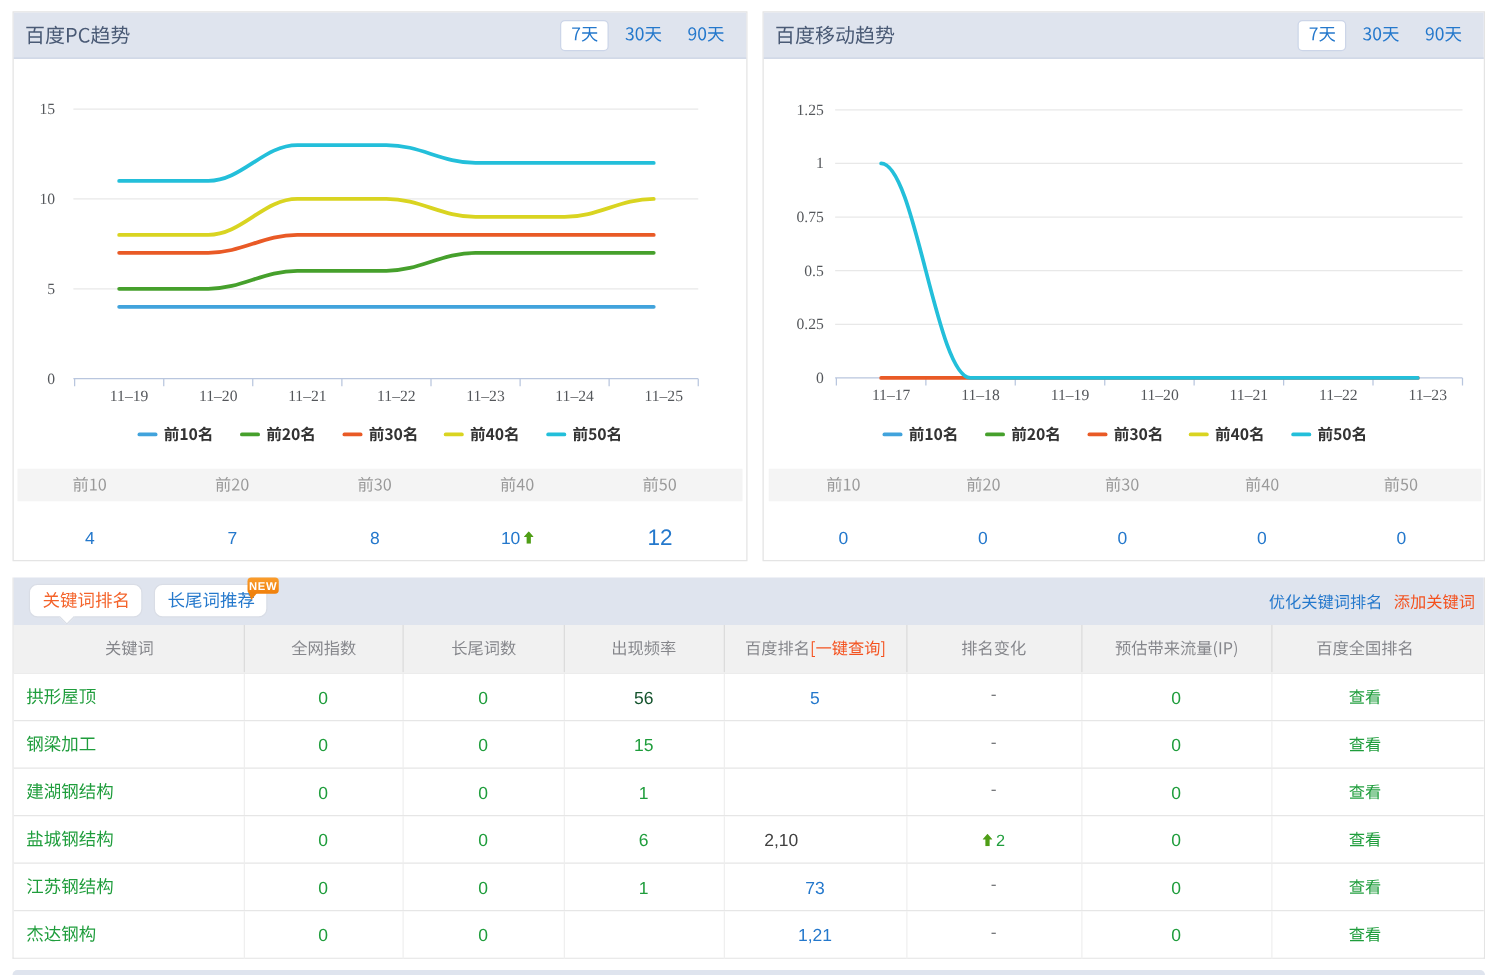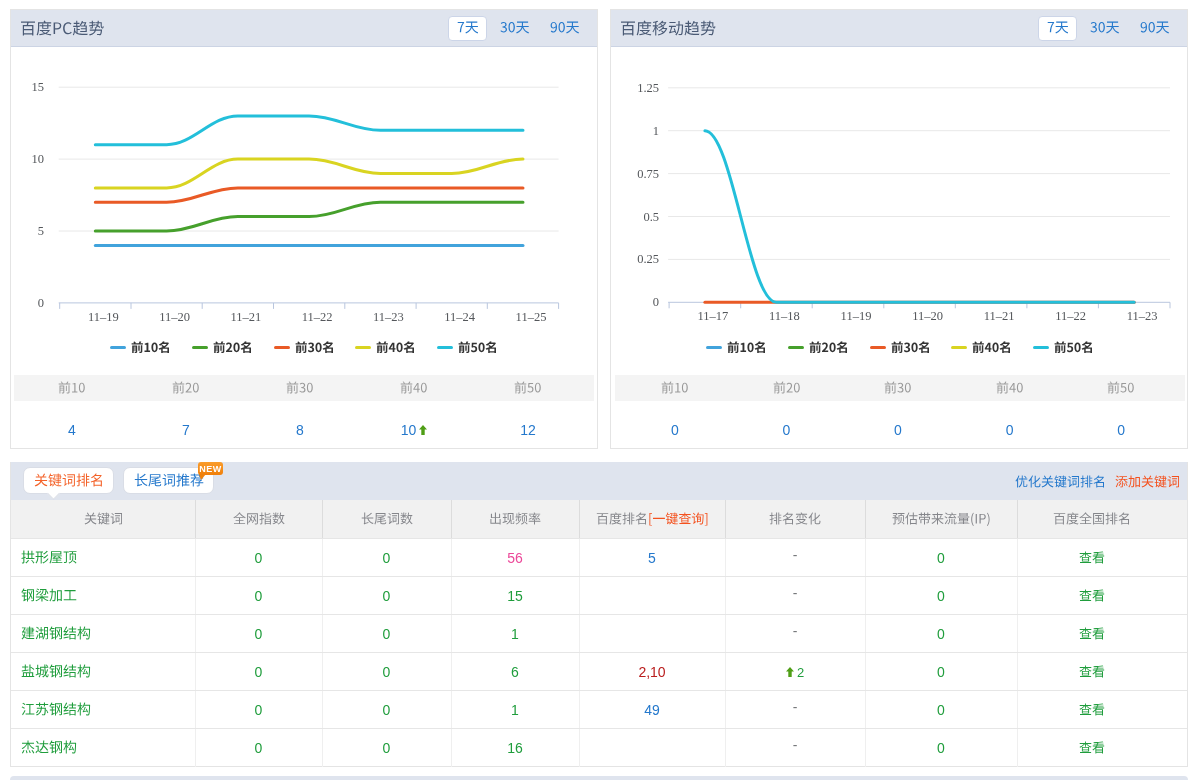--- a/index.html
+++ b/index.html
@@ -134,21 +134,21 @@
       <div class="flexc" style="flex:1">
         <span style="font-size:14px;color:#2478cc">8</span>
       </div>
       <div class="flexc" style="flex:1">
         <span style="font-size:14px;color:#2478cc">10</span>
         <svg width="8" height="10" viewBox="0 0 8 10" style="margin-left:3px">
           <path d="M4 0L8 4.6H5.7V10H2.3V4.6H0Z" fill="#4f9e16"></path>
         </svg>
       </div>
       <div class="flexc" style="flex:1">
-        <span style="font-size:14px;color:#2478cc">12</span>
+        <span style="font-size:18px;color:#2478cc">12</span>
       </div>
     </div>
   </div>
 <div class="panel" style="left:610px;top:9px;width:578px;height:440px">
     <div class="phead"></div>
     <div class="abs" style="left:9px;top:10px">
       <svg class="t" width="96" height="16.3" viewBox="0 0 96 16.3">
         <path fill="#4a5a75" d="M2.8 5.1V15.4H4V14.4H12.1V15.4H13.4V5.1H8C8.2 4.4 8.4 3.5 8.6 2.7H15V1.5H1V2.7H7.2C7.1 3.5 6.9 4.4 6.7 5.1ZM4 10.2H12.1V13.2H4ZM4 9.1V6.2H12.1V9.1Z M22.2 3.8V5.2H19.6V6.2H22.2V8.8H28.4V6.2H31V5.2H28.4V3.8H27.2V5.2H23.3V3.8ZM27.2 6.2V7.9H23.3V6.2ZM28.1 10.9C27.4 11.7 26.4 12.3 25.3 12.9C24.1 12.3 23.2 11.7 22.5 10.9ZM19.8 9.9V10.9H21.9L21.4 11.1C22 12 22.9 12.7 24 13.3C22.4 13.8 20.8 14.1 19.1 14.3C19.2 14.5 19.5 15 19.6 15.3C21.6 15.1 23.5 14.7 25.2 14C26.8 14.7 28.7 15.1 30.7 15.4C30.8 15.1 31.1 14.6 31.4 14.3C29.6 14.2 28 13.9 26.6 13.4C28 12.6 29.1 11.6 29.9 10.2L29.1 9.8L28.9 9.9ZM23.6 0.9C23.8 1.3 24 1.8 24.2 2.2H18V6.6C18 9 17.9 12.4 16.6 14.8C16.9 14.9 17.4 15.2 17.7 15.4C19 12.9 19.2 9.2 19.2 6.6V3.4H31.2V2.2H25.6C25.4 1.7 25.1 1.1 24.8 0.6Z M37.4 0.8C36.4 1.3 34.5 1.8 32.9 2.1C33.1 2.3 33.2 2.7 33.3 3C33.9 2.9 34.5 2.8 35.2 2.6V5.3H32.8V6.4H34.9C34.4 8.2 33.4 10.3 32.5 11.4C32.7 11.7 33 12.2 33.1 12.5C33.9 11.5 34.6 9.9 35.2 8.3V15.4H36.3V8C36.8 8.7 37.3 9.7 37.6 10.1L38.3 9.2C38 8.8 36.7 7.2 36.3 6.7V6.4H38.3V5.3H36.3V2.4C37 2.2 37.6 2 38.2 1.8ZM40.2 4.7C40.7 5 41.3 5.4 41.7 5.8C40.6 6.5 39.4 6.9 38.1 7.2C38.3 7.4 38.6 7.8 38.8 8.1C42 7.3 45.1 5.6 46.4 2.5L45.7 2.1L45.5 2.2H42.4C42.8 1.8 43.2 1.3 43.4 0.9L42.2 0.7C41.5 1.8 40.1 3.2 38.1 4.2C38.3 4.3 38.7 4.7 38.9 5C39.9 4.5 40.7 3.9 41.4 3.2H44.8C44.3 4 43.5 4.7 42.7 5.3C42.2 4.9 41.6 4.4 41.1 4.1ZM40.9 11C41.6 11.4 42.3 12 42.8 12.5C41.3 13.4 39.6 14.1 37.8 14.5C38 14.7 38.3 15.1 38.4 15.4C42.4 14.5 45.9 12.5 47.3 8.2L46.5 7.9L46.3 7.9H43.6C43.9 7.5 44.2 7.1 44.4 6.7L43.2 6.5C42.4 7.9 40.7 9.5 38.3 10.7C38.6 10.8 38.9 11.2 39.1 11.5C40.5 10.8 41.7 9.9 42.6 9H45.8C45.3 10.1 44.5 11 43.7 11.8C43.2 11.3 42.5 10.8 41.8 10.4Z M49.4 2V3H55.6V2ZM58.4 0.9C58.4 2.1 58.4 3.2 58.4 4.4H56.1V5.5H58.4C58.2 9.2 57.5 12.5 55.3 14.5C55.6 14.7 56.1 15.1 56.3 15.4C58.6 13.1 59.3 9.5 59.5 5.5H61.9C61.7 11.2 61.5 13.3 61.1 13.8C60.9 14 60.8 14 60.5 14C60.1 14 59.3 14 58.4 13.9C58.6 14.3 58.7 14.8 58.8 15.1C59.6 15.2 60.5 15.2 61 15.1C61.5 15.1 61.8 14.9 62.1 14.5C62.7 13.8 62.9 11.6 63.1 5C63.1 4.8 63.1 4.4 63.1 4.4H59.6C59.6 3.2 59.6 2.1 59.6 0.9ZM49.4 13.4 49.4 13.4V13.4C49.8 13.2 50.4 13 54.8 12L55.1 13.1L56.2 12.7C55.9 11.6 55.2 9.7 54.6 8.3L53.6 8.5C53.9 9.3 54.2 10.2 54.5 11L50.7 11.8C51.3 10.4 51.9 8.6 52.3 6.9H55.9V5.8H48.9V6.9H51.1C50.7 8.8 50 10.6 49.8 11.2C49.5 11.8 49.3 12.2 49 12.3C49.2 12.6 49.4 13.2 49.4 13.4Z M73.8 3.2H76.5C76.2 3.9 75.8 4.7 75.4 5.5H72.4C72.9 4.7 73.4 4 73.8 3.2ZM72.4 8.2V9.3H77.2V11H71.9V12.1H78.4V5.5H76.6C77.1 4.5 77.6 3.3 78 2.4L77.3 2.1L77.1 2.2H74.3C74.4 1.8 74.6 1.4 74.7 1.1L73.5 0.9C73.1 2.2 72.3 3.9 71.1 5.2C71.3 5.4 71.7 5.7 71.9 5.9L72.2 5.6V6.5H77.2V8.2ZM65.7 8C65.7 10.8 65.5 13.2 64.5 14.7C64.8 14.8 65.2 15.2 65.4 15.4C66 14.5 66.3 13.3 66.5 12C67.9 14.4 70.2 14.9 73.6 14.9H79C79.1 14.5 79.3 14 79.5 13.7C78.6 13.7 74.4 13.7 73.6 13.7C71.9 13.7 70.4 13.6 69.3 13.1V10.1H71.4V9H69.3V6.9H71.5V5.7H69V3.9H71.1V2.8H69V0.7H67.8V2.8H65.4V3.9H67.8V5.7H64.8V6.9H68.1V12.4C67.6 11.9 67.1 11.2 66.7 10.3C66.8 9.6 66.8 8.8 66.8 8.1Z M83.4 0.7V2.2H81V3.3H83.4V4.9L80.8 5.3L81 6.4L83.4 6V7.4C83.4 7.6 83.4 7.6 83.2 7.6C83 7.6 82.3 7.6 81.5 7.6C81.7 7.9 81.8 8.3 81.9 8.6C82.9 8.6 83.6 8.6 84 8.4C84.4 8.3 84.5 8 84.5 7.4V5.8L86.7 5.4L86.7 4.3L84.5 4.7V3.3H86.6V2.2H84.5V0.7ZM86.8 8.5C86.8 8.9 86.7 9.3 86.6 9.6H81.5V10.7H86.3C85.6 12.4 84.1 13.7 80.7 14.4C80.9 14.6 81.2 15.1 81.3 15.4C85.2 14.5 86.8 12.9 87.6 10.7H92.5C92.3 12.8 92 13.7 91.7 14C91.5 14.1 91.3 14.1 91 14.1C90.6 14.1 89.5 14.1 88.5 14.1C88.7 14.3 88.9 14.8 88.9 15.1C89.9 15.2 90.9 15.2 91.4 15.2C92 15.2 92.3 15.1 92.7 14.7C93.2 14.3 93.5 13 93.8 10.1C93.8 10 93.8 9.6 93.8 9.6H87.9C87.9 9.3 88 8.9 88 8.5H87.2C88.2 8 88.9 7.3 89.4 6.5C90.2 7 90.8 7.5 91.3 7.9L91.9 6.9C91.4 6.5 90.7 6 89.9 5.5C90.1 4.8 90.2 4.1 90.3 3.3H92.3C92.3 6.5 92.4 8.5 94 8.5C94.9 8.5 95.3 8.1 95.4 6.5C95.1 6.4 94.7 6.2 94.5 6C94.4 7.1 94.3 7.4 94.1 7.4C93.4 7.5 93.3 5.7 93.4 2.2H90.4L90.5 0.7H89.4L89.3 2.2H87V3.3H89.2C89.1 3.8 89 4.4 88.9 4.9L87.5 4L86.9 4.9C87.4 5.1 87.9 5.5 88.5 5.8C88 6.7 87.4 7.3 86.3 7.7C86.5 7.9 86.8 8.2 86.9 8.5Z"></path>
       </svg>
     </div>
@@ -370,21 +370,21 @@
       <div class="abs" style="left:714px;top:0;width:1px;height:38px;background:#efefef"></div>
       <div class="abs" style="left:854px;top:0;width:1px;height:38px;background:#efefef"></div>
       <div class="abs" style="left:1006px;top:0;width:1px;height:38px;background:#efefef"></div>
       <div class="abs" style="left:10px;top:11px">
         <svg class="t" width="56" height="14.3" viewBox="0 0 56 14.3">
           <path fill="#1f9d3c" d="M7 9.9C6.4 11 5.4 12 4.3 12.7C4.6 12.9 5 13.2 5.2 13.4C6.2 12.7 7.3 11.4 8 10.2ZM10.1 10.3C11 11.3 12 12.6 12.5 13.4L13.4 12.8C12.9 12 11.9 10.8 11 9.9ZM2.3 0.6V3.4H0.6V4.3H2.3V7.4L0.4 8L0.7 9L2.3 8.5V12.1C2.3 12.4 2.3 12.4 2.1 12.4C1.9 12.4 1.4 12.4 0.8 12.4C0.9 12.7 1.1 13.1 1.1 13.4C2 13.4 2.5 13.4 2.9 13.2C3.2 13 3.4 12.7 3.4 12.1V8.1L4.9 7.6L4.7 6.7L3.4 7.1V4.3H4.9V3.4H3.4V0.6ZM10.4 0.7V3.5H7.9V0.7H6.8V3.5H5.3V4.5H6.8V8H4.9V9H13.4V8H11.4V4.5H13.2V3.5H11.4V0.7ZM7.9 4.5H10.4V8H7.9Z M25.8 0.8C25 1.9 23.4 3.1 22 3.8C22.3 4 22.6 4.3 22.8 4.5C24.2 3.7 25.8 2.5 26.8 1.2ZM26.2 4.6C25.3 5.8 23.6 7.1 22.2 7.8C22.4 8 22.8 8.4 22.9 8.6C24.4 7.8 26.1 6.4 27.2 5ZM26.6 8.4C25.5 10.2 23.5 11.7 21.4 12.6C21.7 12.8 22 13.2 22.2 13.4C24.4 12.4 26.4 10.7 27.6 8.8ZM19.7 2.4V6H17.4V2.4ZM14.6 6V7H16.4C16.3 9.1 16 11.1 14.5 12.8C14.8 12.9 15.1 13.3 15.3 13.5C17 11.7 17.3 9.3 17.4 7H19.7V13.4H20.7V7H22.2V6H20.7V2.4H22V1.4H14.8V2.4H16.4V6Z M31 2.1H39.3V3.5H31ZM30 1.3V5.2C30 7.4 29.8 10.6 28.5 12.9C28.7 13 29.2 13.2 29.4 13.4C30.8 11.1 31 7.6 31 5.2V4.4H40.4V1.3ZM32 8.9C32.3 8.8 32.7 8.7 35.4 8.5V9.8H31.8V10.6H35.4V12.2H30.7V13H41.3V12.2H36.4V10.6H40.2V9.8H36.4V8.5L39 8.3C39.4 8.6 39.7 9 39.9 9.2L40.7 8.7C40.1 8 38.9 7 37.9 6.3H40.8V5.4H31.1V6.3H33.8C33.2 6.9 32.6 7.3 32.4 7.5C32.1 7.7 31.9 7.9 31.6 7.9C31.8 8.2 31.9 8.7 32 8.9ZM37.1 6.7C37.4 7 37.8 7.2 38.1 7.5L33.4 7.8C34 7.3 34.6 6.8 35.1 6.3H37.8Z M51.3 5.4V8.2C51.3 9.6 51 11.5 47.6 12.6C47.8 12.8 48.1 13.2 48.2 13.4C51.7 12.1 52.3 9.9 52.3 8.2V5.4ZM51.9 11C52.9 11.8 54.2 12.8 54.8 13.4L55.5 12.7C54.9 12 53.6 11 52.6 10.4ZM48.7 3.5V10.1H49.7V4.5H53.9V10.1H54.9V3.5H51.7L52.2 2.1H55.5V1.2H48.1V2.1H51.1C51 2.6 50.8 3.1 50.7 3.5ZM42.6 1.5V2.5H44.9V11.6C44.9 11.8 44.8 11.9 44.6 11.9C44.4 11.9 43.6 11.9 42.8 11.9C42.9 12.2 43.1 12.6 43.1 12.9C44.3 12.9 45 12.9 45.4 12.7C45.8 12.5 45.9 12.2 45.9 11.6V2.5H47.8V1.5Z"></path>
         </svg>
       </div>
       <div class="abs flexc" style="left:184px;top:0;width:127px;height:38px;font-size:14px;color:#1f9d3c">0</div>
       <div class="abs flexc" style="left:311px;top:0;width:129px;height:38px;font-size:14px;color:#1f9d3c">0</div>
-      <div class="abs flexc" style="left:440px;top:0;width:128px;height:38px;font-size:14px;color:#ec4899">56</div>
+      <div class="abs flexc" style="left:440px;top:0;width:128px;height:38px;font-size:14px;color:#14532d">56</div>
       <div class="abs flexc" style="left:568px;top:0;width:146px;height:38px;font-size:14px;color:#2478cc">5</div>
       <div class="abs flexc" style="left:714px;top:-3px;width:140px;height:38px;font-size:14px;color:#77797c">-</div>
       <div class="abs flexc" style="left:854px;top:0;width:152px;height:38px;font-size:14px;color:#1f9d3c">0</div>
       <div class="abs flexc" style="left:1006px;top:0;width:149px;height:38px">
         <svg class="t" width="26" height="13.3" viewBox="0 0 26 13.3">
           <path fill="#1f9d3c" d="M3.8 8.6H9.1V9.7H3.8ZM3.8 6.8H9.1V7.9H3.8ZM2.9 6.1V10.4H10.1V6.1ZM1 11.1V12H12.1V11.1ZM6 0.5V2.1H0.7V3H4.9C3.8 4.2 2.1 5.3 0.5 5.9C0.7 6.1 1 6.4 1.1 6.7C2.9 6 4.8 4.6 6 3.1V5.7H6.9V3C8.1 4.5 10.1 5.9 11.9 6.6C12 6.3 12.3 5.9 12.5 5.8C10.9 5.3 9.1 4.2 8 3H12.3V2.1H6.9V0.5Z M17.3 8.6H23V9.5H17.3ZM17.3 7.9V7H23V7.9ZM17.3 10.2H23V11.2H17.3ZM23.7 0.6C21.7 1 17.7 1.2 14.5 1.2C14.6 1.4 14.7 1.8 14.7 2C15.9 2 17.1 1.9 18.3 1.9C18.2 2.2 18.1 2.5 18 2.8H14.7V3.6H17.7C17.6 3.9 17.5 4.2 17.3 4.5H13.8V5.4H16.8C16 6.7 14.9 7.9 13.4 8.8C13.6 9 13.9 9.3 14.1 9.5C14.9 9 15.7 8.4 16.4 7.6V12.5H17.3V11.9H23V12.5H24V6.3H17.4C17.6 6 17.8 5.7 18 5.4H25.2V4.5H18.4C18.5 4.2 18.7 3.9 18.8 3.6H24.5V2.8H19.1L19.4 1.8C21.3 1.7 23 1.5 24.4 1.3Z"></path>
         </svg>
       </div>
     </div>
     <div style="position:relative;height:38px;border-top:1px solid #e6e6e6;background:#fff">
@@ -444,21 +444,21 @@
       <div class="abs" style="left:854px;top:0;width:1px;height:38px;background:#efefef"></div>
       <div class="abs" style="left:1006px;top:0;width:1px;height:38px;background:#efefef"></div>
       <div class="abs" style="left:10px;top:11px">
         <svg class="t" width="70" height="14.3" viewBox="0 0 70 14.3">
           <path fill="#1f9d3c" d="M1.9 8.2V12.1H0.7V13H13.2V12.1H12.2V8.2ZM2.9 12.1V9.2H5V12.1ZM5.9 12.1V9.2H8.1V12.1ZM9 12.1V9.2H11.1V12.1ZM8.4 0.6V7.7H9.5V3.6C10.6 4.3 12 5.2 12.7 5.9L13.3 5C12.6 4.4 11 3.4 9.9 2.7L9.5 3.2V0.6ZM3.8 0.5V2.6H1.1V3.6H3.8V6.1C2.6 6.3 1.6 6.4 0.7 6.5L0.9 7.5C2.6 7.2 5.1 6.9 7.5 6.5L7.5 5.6L4.8 6V3.6H7.2V2.6H4.8V0.5Z M14.6 10.5 14.9 11.5C16 11.1 17.4 10.6 18.8 10L18.6 9.1L17.2 9.6V4.9H18.6V4H17.2V0.7H16.2V4H14.7V4.9H16.2V9.9C15.6 10.1 15 10.3 14.6 10.5ZM26.1 5.2C25.8 6.5 25.4 7.7 24.9 8.7C24.6 7.3 24.5 5.6 24.4 3.7H27.3V2.7H26.3L27 2.2C26.7 1.7 25.9 1.1 25.3 0.6L24.6 1.1C25.2 1.5 25.9 2.2 26.2 2.7H24.4C24.3 2 24.3 1.3 24.3 0.5H23.3L23.4 2.7H19.1V7.1C19.1 8.9 19 11.2 17.6 12.8C17.8 12.9 18.2 13.3 18.4 13.5C19.9 11.7 20.1 9 20.1 7.1V6.4H21.9C21.8 9 21.8 9.9 21.6 10.1C21.6 10.2 21.4 10.2 21.3 10.2C21.1 10.2 20.7 10.2 20.2 10.2C20.3 10.4 20.4 10.8 20.4 11.1C20.9 11.1 21.4 11.1 21.7 11.1C22 11 22.2 10.9 22.4 10.7C22.7 10.3 22.7 9.2 22.8 6C22.8 5.8 22.8 5.6 22.8 5.6H20.1V3.7H23.4C23.5 6.1 23.7 8.3 24.1 10C23.3 11.1 22.4 12 21.3 12.6C21.5 12.8 21.9 13.2 22.1 13.4C22.9 12.8 23.7 12 24.4 11.2C24.8 12.5 25.4 13.3 26.2 13.3C27.1 13.3 27.4 12.6 27.6 10.5C27.3 10.4 27 10.2 26.8 10C26.7 11.6 26.6 12.3 26.3 12.3C25.9 12.3 25.5 11.5 25.1 10.2C26 8.8 26.6 7.2 27.1 5.4Z M30.4 0.6C30 1.9 29.3 3.1 28.4 4C28.6 4.2 28.9 4.7 29 5C29.5 4.5 29.9 3.8 30.3 3.1H33.5V2.1H30.9C31.1 1.7 31.2 1.3 31.4 0.8ZM30.7 13.3C30.9 13.1 31.3 12.9 33.6 11.7C33.6 11.5 33.5 11.1 33.4 10.8L31.8 11.6V8.5H33.7V7.5H31.8V5.6H33.4V4.6H29.6V5.6H30.8V7.5H28.8V8.5H30.8V11.5C30.8 12.1 30.5 12.3 30.3 12.4C30.4 12.6 30.6 13.1 30.7 13.3ZM34 1.3V13.4H35V2.2H40V12C40 12.2 39.9 12.3 39.7 12.3C39.5 12.3 38.9 12.3 38.1 12.3C38.3 12.5 38.4 13 38.5 13.2C39.5 13.2 40.1 13.2 40.5 13C40.9 12.9 41 12.6 41 12V1.3ZM38.5 2.7C38.2 3.9 37.9 5 37.5 6.1C37.1 5.2 36.6 4.4 36.1 3.6L35.3 4C35.9 5 36.6 6.1 37.1 7.2C36.5 8.7 35.8 10.1 35.1 11.2C35.3 11.3 35.7 11.6 35.9 11.7C36.5 10.7 37.1 9.6 37.6 8.3C38.1 9.2 38.5 10.2 38.8 10.9L39.6 10.5C39.3 9.6 38.7 8.4 38.1 7.1C38.6 5.8 39 4.3 39.4 2.9Z M42.5 11.6 42.7 12.6C44.1 12.3 45.9 11.9 47.7 11.5L47.6 10.6C45.7 10.9 43.8 11.3 42.5 11.6ZM42.8 6.3C43 6.2 43.3 6.2 45.1 5.9C44.5 6.8 43.9 7.5 43.6 7.8C43.2 8.3 42.9 8.6 42.5 8.7C42.7 9 42.8 9.5 42.9 9.7C43.2 9.5 43.7 9.4 47.6 8.7C47.6 8.5 47.6 8.1 47.6 7.8L44.5 8.3C45.6 7.1 46.7 5.6 47.6 4.1L46.7 3.5C46.4 4 46.1 4.5 45.8 5L43.9 5.1C44.7 4 45.6 2.5 46.2 1.1L45.1 0.6C44.5 2.3 43.5 4 43.2 4.4C42.9 4.9 42.7 5.2 42.4 5.3C42.5 5.6 42.7 6.1 42.8 6.3ZM50.9 0.5V2.4H47.7V3.4H50.9V5.6H48.1V6.6H55V5.6H52V3.4H55.2V2.4H52V0.5ZM48.4 8V13.4H49.4V12.8H53.6V13.4H54.6V8ZM49.4 11.9V9H53.6V11.9Z M63.2 0.5C62.8 2.4 62 4.3 61 5.5C61.2 5.6 61.7 6 61.9 6.1C62.3 5.5 62.8 4.7 63.2 3.8H68.1C67.9 9.6 67.7 11.7 67.3 12.2C67.1 12.4 67 12.4 66.7 12.4C66.4 12.4 65.8 12.4 65 12.3C65.2 12.6 65.3 13.1 65.3 13.4C66 13.4 66.7 13.4 67.2 13.4C67.6 13.3 67.9 13.2 68.2 12.8C68.7 12.1 68.9 10 69.1 3.4C69.1 3.2 69.1 2.8 69.1 2.8H63.6C63.9 2.2 64.1 1.5 64.3 0.8ZM64.8 7C65.1 7.5 65.3 8.1 65.5 8.7L63.1 9.1C63.7 8 64.3 6.5 64.8 5.1L63.8 4.8C63.4 6.4 62.6 8.1 62.4 8.6C62.1 9.1 61.9 9.4 61.7 9.4C61.8 9.7 62 10.2 62 10.4C62.3 10.2 62.7 10.1 65.8 9.5C66 9.9 66.1 10.2 66.1 10.5L67 10.1C66.8 9.3 66.2 7.8 65.6 6.8ZM58.8 0.5V3.2H56.7V4.2H58.7C58.2 6.1 57.4 8.4 56.4 9.5C56.6 9.8 56.9 10.3 57 10.6C57.7 9.6 58.3 8.1 58.8 6.5V13.4H59.8V6.2C60.2 6.9 60.6 7.7 60.9 8.2L61.5 7.4C61.3 7 60.2 5.3 59.8 4.9V4.2H61.4V3.2H59.8V0.5Z"></path>
         </svg>
       </div>
       <div class="abs flexc" style="left:184px;top:0;width:127px;height:38px;font-size:14px;color:#1f9d3c">0</div>
       <div class="abs flexc" style="left:311px;top:0;width:129px;height:38px;font-size:14px;color:#1f9d3c">0</div>
       <div class="abs flexc" style="left:440px;top:0;width:128px;height:38px;font-size:14px;color:#1f9d3c">6</div>
-      <div class="abs flexc" style="left:568px;top:0;width:146px;height:38px;font-size:14px;color:#b91c1c">2,10</div>
+      <div class="abs flexc" style="left:541px;top:0;width:146px;height:38px;font-size:14px;color:#404040">2,10</div>
       <div class="abs flexc" style="left:714px;top:0;width:140px;height:38px">
         <svg width="8" height="10" viewBox="0 0 8 10" style="margin-right:3px">
           <path d="M4 0L8 4.6H5.7V10H2.3V4.6H0Z" fill="#4f9e16"></path>
         </svg>
         <span style="font-size:13px;color:#1f9d3c">2</span>
       </div>
       <div class="abs flexc" style="left:854px;top:0;width:152px;height:38px;font-size:14px;color:#1f9d3c">0</div>
       <div class="abs flexc" style="left:1006px;top:0;width:149px;height:38px">
         <svg class="t" width="26" height="13.3" viewBox="0 0 26 13.3">
           <path fill="#1f9d3c" d="M3.8 8.6H9.1V9.7H3.8ZM3.8 6.8H9.1V7.9H3.8ZM2.9 6.1V10.4H10.1V6.1ZM1 11.1V12H12.1V11.1ZM6 0.5V2.1H0.7V3H4.9C3.8 4.2 2.1 5.3 0.5 5.9C0.7 6.1 1 6.4 1.1 6.7C2.9 6 4.8 4.6 6 3.1V5.7H6.9V3C8.1 4.5 10.1 5.9 11.9 6.6C12 6.3 12.3 5.9 12.5 5.8C10.9 5.3 9.1 4.2 8 3H12.3V2.1H6.9V0.5Z M17.3 8.6H23V9.5H17.3ZM17.3 7.9V7H23V7.9ZM17.3 10.2H23V11.2H17.3ZM23.7 0.6C21.7 1 17.7 1.2 14.5 1.2C14.6 1.4 14.7 1.8 14.7 2C15.9 2 17.1 1.9 18.3 1.9C18.2 2.2 18.1 2.5 18 2.8H14.7V3.6H17.7C17.6 3.9 17.5 4.2 17.3 4.5H13.8V5.4H16.8C16 6.7 14.9 7.9 13.4 8.8C13.6 9 13.9 9.3 14.1 9.5C14.9 9 15.7 8.4 16.4 7.6V12.5H17.3V11.9H23V12.5H24V6.3H17.4C17.6 6 17.8 5.7 18 5.4H25.2V4.5H18.4C18.5 4.2 18.7 3.9 18.8 3.6H24.5V2.8H19.1L19.4 1.8C21.3 1.7 23 1.5 24.4 1.3Z"></path>
@@ -474,21 +474,21 @@
       <div class="abs" style="left:854px;top:0;width:1px;height:38px;background:#efefef"></div>
       <div class="abs" style="left:1006px;top:0;width:1px;height:38px;background:#efefef"></div>
       <div class="abs" style="left:10px;top:11px">
         <svg class="t" width="70" height="14.3" viewBox="0 0 70 14.3">
           <path fill="#1f9d3c" d="M1.3 1.5C2.2 1.9 3.3 2.7 3.9 3.1L4.5 2.3C3.9 1.9 2.8 1.2 2 0.7ZM0.6 5.3C1.5 5.7 2.6 6.4 3.2 6.8L3.8 6C3.2 5.5 2 4.9 1.2 4.5ZM1.1 12.5 1.9 13.2C2.8 11.9 3.7 10.2 4.5 8.7L3.7 8C2.9 9.6 1.8 11.4 1.1 12.5ZM4.6 11.5V12.5H13.4V11.5H9.4V2.9H12.7V1.9H5.2V2.9H8.3V11.5Z M17 7.8C16.5 8.7 15.8 9.9 15 10.7L15.9 11.2C16.7 10.4 17.4 9.2 17.8 8.2ZM24.9 8.1C25.5 9 26.2 10.4 26.4 11.2L27.3 10.8C27 10 26.4 8.7 25.8 7.7ZM15.8 5.7V6.7H19.7C19.4 9.3 18.4 11.5 15.1 12.6C15.3 12.8 15.6 13.2 15.7 13.4C19.3 12.1 20.4 9.7 20.8 6.7H23.7C23.6 10.4 23.4 11.9 23.1 12.2C23 12.4 22.8 12.4 22.6 12.4C22.3 12.4 21.6 12.4 20.8 12.3C21 12.6 21.1 13 21.2 13.3C21.9 13.3 22.6 13.3 23 13.3C23.5 13.3 23.8 13.2 24.1 12.8C24.5 12.3 24.7 10.7 24.9 6.2C24.9 6 24.9 5.7 24.9 5.7H20.9L21 4.2H19.9L19.8 5.7ZM22.9 0.5V1.9H19.1V0.5H18V1.9H14.9V2.9H18V4.4H19.1V2.9H22.9V4.4H24V2.9H27.2V1.9H24V0.5Z M30.4 0.6C30 1.9 29.3 3.1 28.4 4C28.6 4.2 28.9 4.7 29 5C29.5 4.5 29.9 3.8 30.3 3.1H33.5V2.1H30.9C31.1 1.7 31.2 1.3 31.4 0.8ZM30.7 13.3C30.9 13.1 31.3 12.9 33.6 11.7C33.6 11.5 33.5 11.1 33.4 10.8L31.8 11.6V8.5H33.7V7.5H31.8V5.6H33.4V4.6H29.6V5.6H30.8V7.5H28.8V8.5H30.8V11.5C30.8 12.1 30.5 12.3 30.3 12.4C30.4 12.6 30.6 13.1 30.7 13.3ZM34 1.3V13.4H35V2.2H40V12C40 12.2 39.9 12.3 39.7 12.3C39.5 12.3 38.9 12.3 38.1 12.3C38.3 12.5 38.4 13 38.5 13.2C39.5 13.2 40.1 13.2 40.5 13C40.9 12.9 41 12.6 41 12V1.3ZM38.5 2.7C38.2 3.9 37.9 5 37.5 6.1C37.1 5.2 36.6 4.4 36.1 3.6L35.3 4C35.9 5 36.6 6.1 37.1 7.2C36.5 8.7 35.8 10.1 35.1 11.2C35.3 11.3 35.7 11.6 35.9 11.7C36.5 10.7 37.1 9.6 37.6 8.3C38.1 9.2 38.5 10.2 38.8 10.9L39.6 10.5C39.3 9.6 38.7 8.4 38.1 7.1C38.6 5.8 39 4.3 39.4 2.9Z M42.5 11.6 42.7 12.6C44.1 12.3 45.9 11.9 47.7 11.5L47.6 10.6C45.7 10.9 43.8 11.3 42.5 11.6ZM42.8 6.3C43 6.2 43.3 6.2 45.1 5.9C44.5 6.8 43.9 7.5 43.6 7.8C43.2 8.3 42.9 8.6 42.5 8.7C42.7 9 42.8 9.5 42.9 9.7C43.2 9.5 43.7 9.4 47.6 8.7C47.6 8.5 47.6 8.1 47.6 7.8L44.5 8.3C45.6 7.1 46.7 5.6 47.6 4.1L46.7 3.5C46.4 4 46.1 4.5 45.8 5L43.9 5.1C44.7 4 45.6 2.5 46.2 1.1L45.1 0.6C44.5 2.3 43.5 4 43.2 4.4C42.9 4.9 42.7 5.2 42.4 5.3C42.5 5.6 42.7 6.1 42.8 6.3ZM50.9 0.5V2.4H47.7V3.4H50.9V5.6H48.1V6.6H55V5.6H52V3.4H55.2V2.4H52V0.5ZM48.4 8V13.4H49.4V12.8H53.6V13.4H54.6V8ZM49.4 11.9V9H53.6V11.9Z M63.2 0.5C62.8 2.4 62 4.3 61 5.5C61.2 5.6 61.7 6 61.9 6.1C62.3 5.5 62.8 4.7 63.2 3.8H68.1C67.9 9.6 67.7 11.7 67.3 12.2C67.1 12.4 67 12.4 66.7 12.4C66.4 12.4 65.8 12.4 65 12.3C65.2 12.6 65.3 13.1 65.3 13.4C66 13.4 66.7 13.4 67.2 13.4C67.6 13.3 67.9 13.2 68.2 12.8C68.7 12.1 68.9 10 69.1 3.4C69.1 3.2 69.1 2.8 69.1 2.8H63.6C63.9 2.2 64.1 1.5 64.3 0.8ZM64.8 7C65.1 7.5 65.3 8.1 65.5 8.7L63.1 9.1C63.7 8 64.3 6.5 64.8 5.1L63.8 4.8C63.4 6.4 62.6 8.1 62.4 8.6C62.1 9.1 61.9 9.4 61.7 9.4C61.8 9.7 62 10.2 62 10.4C62.3 10.2 62.7 10.1 65.8 9.5C66 9.9 66.1 10.2 66.1 10.5L67 10.1C66.8 9.3 66.2 7.8 65.6 6.8ZM58.8 0.5V3.2H56.7V4.2H58.7C58.2 6.1 57.4 8.4 56.4 9.5C56.6 9.8 56.9 10.3 57 10.6C57.7 9.6 58.3 8.1 58.8 6.5V13.4H59.8V6.2C60.2 6.9 60.6 7.7 60.9 8.2L61.5 7.4C61.3 7 60.2 5.3 59.8 4.9V4.2H61.4V3.2H59.8V0.5Z"></path>
         </svg>
       </div>
       <div class="abs flexc" style="left:184px;top:0;width:127px;height:38px;font-size:14px;color:#1f9d3c">0</div>
       <div class="abs flexc" style="left:311px;top:0;width:129px;height:38px;font-size:14px;color:#1f9d3c">0</div>
       <div class="abs flexc" style="left:440px;top:0;width:128px;height:38px;font-size:14px;color:#1f9d3c">1</div>
-      <div class="abs flexc" style="left:568px;top:0;width:146px;height:38px;font-size:14px;color:#2478cc">49</div>
+      <div class="abs flexc" style="left:568px;top:0;width:146px;height:38px;font-size:14px;color:#2478cc">73</div>
       <div class="abs flexc" style="left:714px;top:-3px;width:140px;height:38px;font-size:14px;color:#77797c">-</div>
       <div class="abs flexc" style="left:854px;top:0;width:152px;height:38px;font-size:14px;color:#1f9d3c">0</div>
       <div class="abs flexc" style="left:1006px;top:0;width:149px;height:38px">
         <svg class="t" width="26" height="13.3" viewBox="0 0 26 13.3">
           <path fill="#1f9d3c" d="M3.8 8.6H9.1V9.7H3.8ZM3.8 6.8H9.1V7.9H3.8ZM2.9 6.1V10.4H10.1V6.1ZM1 11.1V12H12.1V11.1ZM6 0.5V2.1H0.7V3H4.9C3.8 4.2 2.1 5.3 0.5 5.9C0.7 6.1 1 6.4 1.1 6.7C2.9 6 4.8 4.6 6 3.1V5.7H6.9V3C8.1 4.5 10.1 5.9 11.9 6.6C12 6.3 12.3 5.9 12.5 5.8C10.9 5.3 9.1 4.2 8 3H12.3V2.1H6.9V0.5Z M17.3 8.6H23V9.5H17.3ZM17.3 7.9V7H23V7.9ZM17.3 10.2H23V11.2H17.3ZM23.7 0.6C21.7 1 17.7 1.2 14.5 1.2C14.6 1.4 14.7 1.8 14.7 2C15.9 2 17.1 1.9 18.3 1.9C18.2 2.2 18.1 2.5 18 2.8H14.7V3.6H17.7C17.6 3.9 17.5 4.2 17.3 4.5H13.8V5.4H16.8C16 6.7 14.9 7.9 13.4 8.8C13.6 9 13.9 9.3 14.1 9.5C14.9 9 15.7 8.4 16.4 7.6V12.5H17.3V11.9H23V12.5H24V6.3H17.4C17.6 6 17.8 5.7 18 5.4H25.2V4.5H18.4C18.5 4.2 18.7 3.9 18.8 3.6H24.5V2.8H19.1L19.4 1.8C21.3 1.7 23 1.5 24.4 1.3Z"></path>
         </svg>
       </div>
     </div>
     <div style="position:relative;height:38px;border-top:1px solid #e6e6e6;background:#fff">
       <div class="abs" style="left:184px;top:0;width:1px;height:38px;background:#efefef"></div>
@@ -498,21 +498,21 @@
       <div class="abs" style="left:714px;top:0;width:1px;height:38px;background:#efefef"></div>
       <div class="abs" style="left:854px;top:0;width:1px;height:38px;background:#efefef"></div>
       <div class="abs" style="left:1006px;top:0;width:1px;height:38px;background:#efefef"></div>
       <div class="abs" style="left:10px;top:11px">
         <svg class="t" width="56" height="14.3" viewBox="0 0 56 14.3">
           <path fill="#1f9d3c" d="M4.7 10.5C5.1 11.3 5.4 12.5 5.5 13.2L6.5 12.9C6.4 12.3 6 11.2 5.7 10.3ZM7.7 10.5C8.1 11.3 8.6 12.5 8.7 13.1L9.7 12.9C9.5 12.2 9.1 11.1 8.6 10.3ZM10.5 10.4C11.2 11.3 12 12.6 12.3 13.4L13.3 13C13 12.1 12.2 10.9 11.4 10ZM2.5 10.1C2.1 11.1 1.5 12.3 0.8 13L1.7 13.4C2.5 12.7 3.1 11.4 3.5 10.3ZM1 2.7V3.7H5.6C4.5 5.6 2.5 7.4 0.7 8.2C0.9 8.4 1.3 8.8 1.4 9.1C3.3 8.1 5.3 6.1 6.5 4V9.4H7.5V3.9C8.8 6.1 10.7 8 12.6 9.1C12.8 8.8 13.1 8.4 13.4 8.2C11.5 7.3 9.6 5.6 8.4 3.7H13V2.7H7.5V0.5H6.5V2.7Z M15.1 1.3C15.8 2.1 16.5 3.3 16.8 4L17.8 3.5C17.5 2.8 16.7 1.6 16 0.8ZM22.2 0.6C22.2 1.5 22.1 2.4 22.1 3.3H18.5V4.3H22C21.6 6.8 20.8 8.8 18.4 10.1C18.7 10.2 19 10.6 19.1 10.9C21.1 9.9 22.1 8.3 22.6 6.4C24 7.9 25.5 9.6 26.3 10.8L27.1 10.1C26.3 8.8 24.4 6.8 22.9 5.3L23 4.3H27.2V3.3H23.1C23.2 2.4 23.2 1.5 23.3 0.6ZM17.7 5.8H14.7V6.8H16.6V10.5C16 10.7 15.2 11.4 14.5 12.2L15.2 13.2C15.9 12.2 16.6 11.3 17.1 11.3C17.4 11.3 17.9 11.8 18.5 12.2C19.4 12.9 20.6 13 22.4 13C23.7 13 26.2 12.9 27.2 12.9C27.2 12.6 27.4 12 27.5 11.8C26.2 11.9 24.1 12 22.4 12C20.8 12 19.6 11.9 18.7 11.3C18.2 11 17.9 10.7 17.7 10.6Z M30.4 0.6C30 1.9 29.3 3.1 28.4 4C28.6 4.2 28.9 4.7 29 5C29.5 4.5 29.9 3.8 30.3 3.1H33.5V2.1H30.9C31.1 1.7 31.2 1.3 31.4 0.8ZM30.7 13.3C30.9 13.1 31.3 12.9 33.6 11.7C33.6 11.5 33.5 11.1 33.4 10.8L31.8 11.6V8.5H33.7V7.5H31.8V5.6H33.4V4.6H29.6V5.6H30.8V7.5H28.8V8.5H30.8V11.5C30.8 12.1 30.5 12.3 30.3 12.4C30.4 12.6 30.6 13.1 30.7 13.3ZM34 1.3V13.4H35V2.2H40V12C40 12.2 39.9 12.3 39.7 12.3C39.5 12.3 38.9 12.3 38.1 12.3C38.3 12.5 38.4 13 38.5 13.2C39.5 13.2 40.1 13.2 40.5 13C40.9 12.9 41 12.6 41 12V1.3ZM38.5 2.7C38.2 3.9 37.9 5 37.5 6.1C37.1 5.2 36.6 4.4 36.1 3.6L35.3 4C35.9 5 36.6 6.1 37.1 7.2C36.5 8.7 35.8 10.1 35.1 11.2C35.3 11.3 35.7 11.6 35.9 11.7C36.5 10.7 37.1 9.6 37.6 8.3C38.1 9.2 38.5 10.2 38.8 10.9L39.6 10.5C39.3 9.6 38.7 8.4 38.1 7.1C38.6 5.8 39 4.3 39.4 2.9Z M49.2 0.5C48.8 2.4 48 4.3 47 5.5C47.2 5.6 47.7 6 47.9 6.1C48.3 5.5 48.8 4.7 49.2 3.8H54.1C53.9 9.6 53.7 11.7 53.3 12.2C53.1 12.4 53 12.4 52.7 12.4C52.4 12.4 51.8 12.4 51 12.3C51.2 12.6 51.3 13.1 51.3 13.4C52 13.4 52.7 13.4 53.2 13.4C53.6 13.3 53.9 13.2 54.2 12.8C54.7 12.1 54.9 10 55.1 3.4C55.1 3.2 55.1 2.8 55.1 2.8H49.6C49.9 2.2 50.1 1.5 50.3 0.8ZM50.8 7C51.1 7.5 51.3 8.1 51.5 8.7L49.1 9.1C49.7 8 50.3 6.5 50.8 5.1L49.8 4.8C49.4 6.4 48.6 8.1 48.4 8.6C48.1 9.1 47.9 9.4 47.7 9.4C47.8 9.7 48 10.2 48 10.4C48.3 10.2 48.7 10.1 51.8 9.5C52 9.9 52.1 10.2 52.1 10.5L53 10.1C52.8 9.3 52.2 7.8 51.6 6.8ZM44.8 0.5V3.2H42.7V4.2H44.7C44.2 6.1 43.4 8.4 42.4 9.5C42.6 9.8 42.9 10.3 43 10.6C43.7 9.6 44.3 8.1 44.8 6.5V13.4H45.8V6.2C46.2 6.9 46.6 7.7 46.9 8.2L47.5 7.4C47.3 7 46.2 5.3 45.8 4.9V4.2H47.4V3.2H45.8V0.5Z"></path>
         </svg>
       </div>
       <div class="abs flexc" style="left:184px;top:0;width:127px;height:38px;font-size:14px;color:#1f9d3c">0</div>
       <div class="abs flexc" style="left:311px;top:0;width:129px;height:38px;font-size:14px;color:#1f9d3c">0</div>
-      <div class="abs flexc" style="left:440px;top:0;width:128px;height:38px;font-size:14px;color:#1f9d3c">16</div>
+      <div class="abs flexc" style="left:568px;top:0;width:146px;height:38px;font-size:14px;color:#2478cc">1,21</div>
       <div class="abs flexc" style="left:714px;top:-3px;width:140px;height:38px;font-size:14px;color:#77797c">-</div>
       <div class="abs flexc" style="left:854px;top:0;width:152px;height:38px;font-size:14px;color:#1f9d3c">0</div>
       <div class="abs flexc" style="left:1006px;top:0;width:149px;height:38px">
         <svg class="t" width="26" height="13.3" viewBox="0 0 26 13.3">
           <path fill="#1f9d3c" d="M3.8 8.6H9.1V9.7H3.8ZM3.8 6.8H9.1V7.9H3.8ZM2.9 6.1V10.4H10.1V6.1ZM1 11.1V12H12.1V11.1ZM6 0.5V2.1H0.7V3H4.9C3.8 4.2 2.1 5.3 0.5 5.9C0.7 6.1 1 6.4 1.1 6.7C2.9 6 4.8 4.6 6 3.1V5.7H6.9V3C8.1 4.5 10.1 5.9 11.9 6.6C12 6.3 12.3 5.9 12.5 5.8C10.9 5.3 9.1 4.2 8 3H12.3V2.1H6.9V0.5Z M17.3 8.6H23V9.5H17.3ZM17.3 7.9V7H23V7.9ZM17.3 10.2H23V11.2H17.3ZM23.7 0.6C21.7 1 17.7 1.2 14.5 1.2C14.6 1.4 14.7 1.8 14.7 2C15.9 2 17.1 1.9 18.3 1.9C18.2 2.2 18.1 2.5 18 2.8H14.7V3.6H17.7C17.6 3.9 17.5 4.2 17.3 4.5H13.8V5.4H16.8C16 6.7 14.9 7.9 13.4 8.8C13.6 9 13.9 9.3 14.1 9.5C14.9 9 15.7 8.4 16.4 7.6V12.5H17.3V11.9H23V12.5H24V6.3H17.4C17.6 6 17.8 5.7 18 5.4H25.2V4.5H18.4C18.5 4.2 18.7 3.9 18.8 3.6H24.5V2.8H19.1L19.4 1.8C21.3 1.7 23 1.5 24.4 1.3Z"></path>
         </svg>
       </div>
     </div>
   </div>
 <div class="abs" style="left:10px;top:776px;width:1178px;height:4px;background:#dfe4ee;border-radius:4px 4px 0 0"></div>

